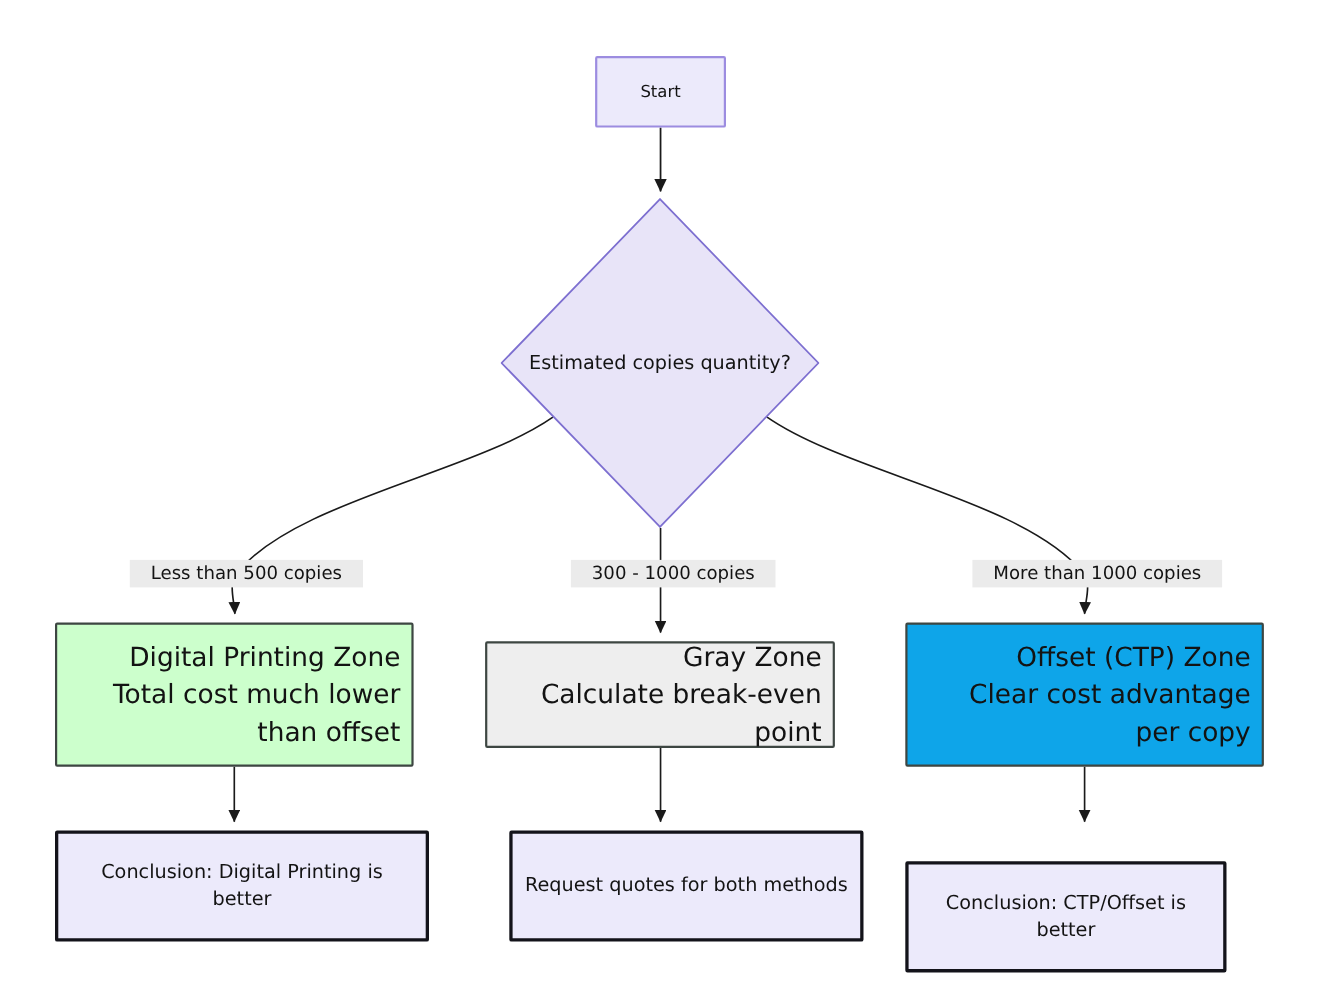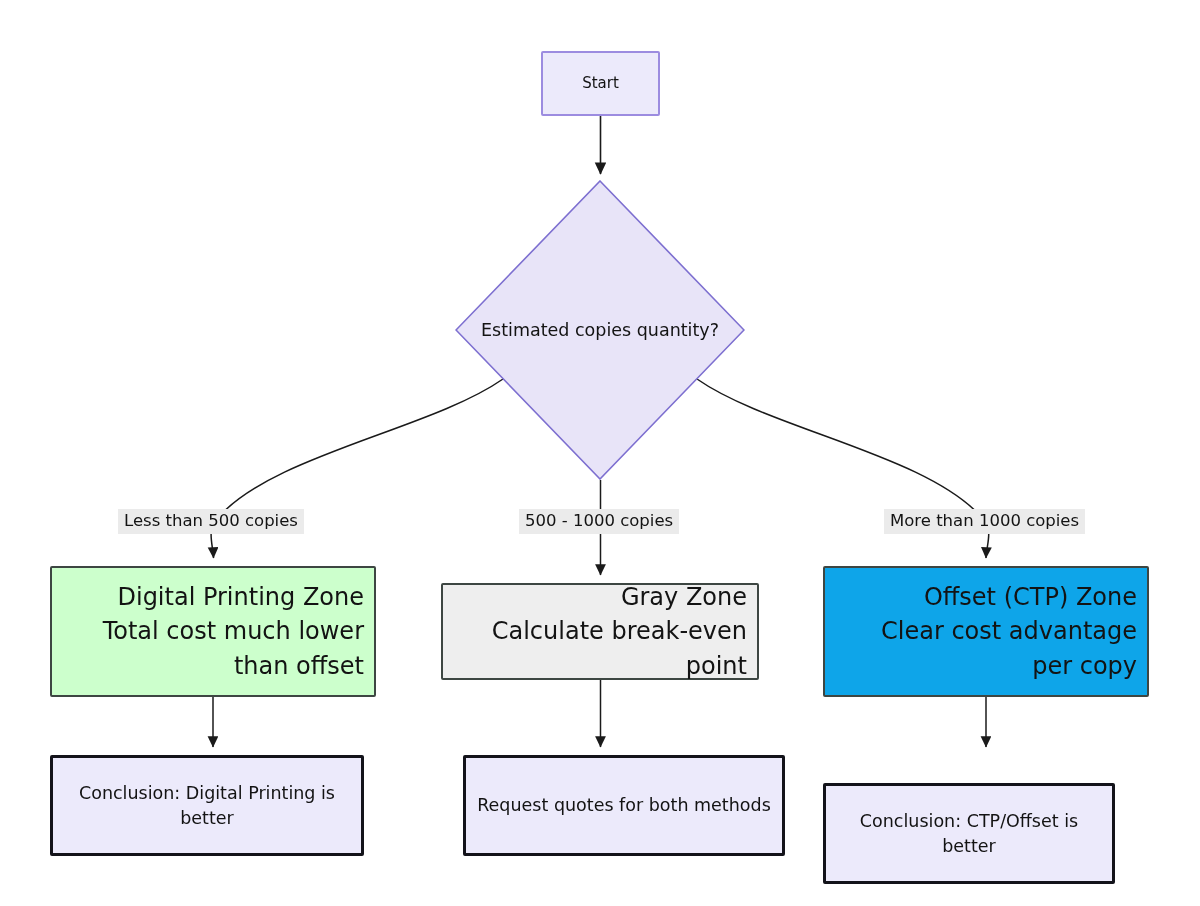--- a/index.html
+++ b/index.html
@@ -110,32 +110,32 @@
   }
 
   
   .conclusion {
     font-size: 17.5px;
     background: #ECEAFB;
     border: 3px solid #13131A;
     border-radius: 2px;
     height: 101px;
   }
-  #n-concl-digital { left: 50px;  top: 755px; width: 314px; }
+  #n-concl-digital { left: 50px;  top: 755px; width: 340px; }
   #n-concl-gray    { left: 441px; top: 755px; width: 322px; margin-left: 22px; }
   #n-concl-offset  { left: 823px; top: 755px; width: 292px; margin-top: 28px; }
 
   
   .edge-label {
     position: absolute;
     background: #EBEBEB;
     color: #131313;
     font-size: 16.5px;
     line-height: 1.25;
-    padding: 2px 6px;
+    padding: 2px 19px;
     white-space: nowrap;
     box-sizing: border-box;
     z-index: 3;
   }
   #lbl-left   { left: 118px; top: 509px; }
   #lbl-mid    { left: 519px; top: 509px; }
   #lbl-right  { left: 884px; top: 509px; }
 </style>
 </head>
 <body>
@@ -169,21 +169,21 @@
   </div>
 
   <div class="node" id="n-decision">
     <svg class="diamond-shape" viewBox="0 0 290 300" preserveAspectRatio="none" xmlns="http://www.w3.org/2000/svg">
       <polygon points="145,1 289,150 145,299 1,150" fill="#E8E4F8" stroke="#7D6FD0" stroke-width="1.6"></polygon>
     </svg>
     <span class="txt">Estimated copies quantity?</span>
   </div>
 
   <div class="edge-label" id="lbl-left">Less than 500 copies</div>
-  <div class="edge-label" id="lbl-mid">500 - 1000 copies</div>
+  <div class="edge-label" id="lbl-mid">300 - 1000 copies</div>
   <div class="edge-label" id="lbl-right">More than 1000 copies</div>
 
   <div class="node zone" id="n-digital">
     <span class="txt">Digital Printing Zone
 Total cost much lower than offset</span>
   </div>
 
   <div class="node zone" id="n-gray">
     <span class="txt">Gray Zone
 Calculate break-even point</span>

